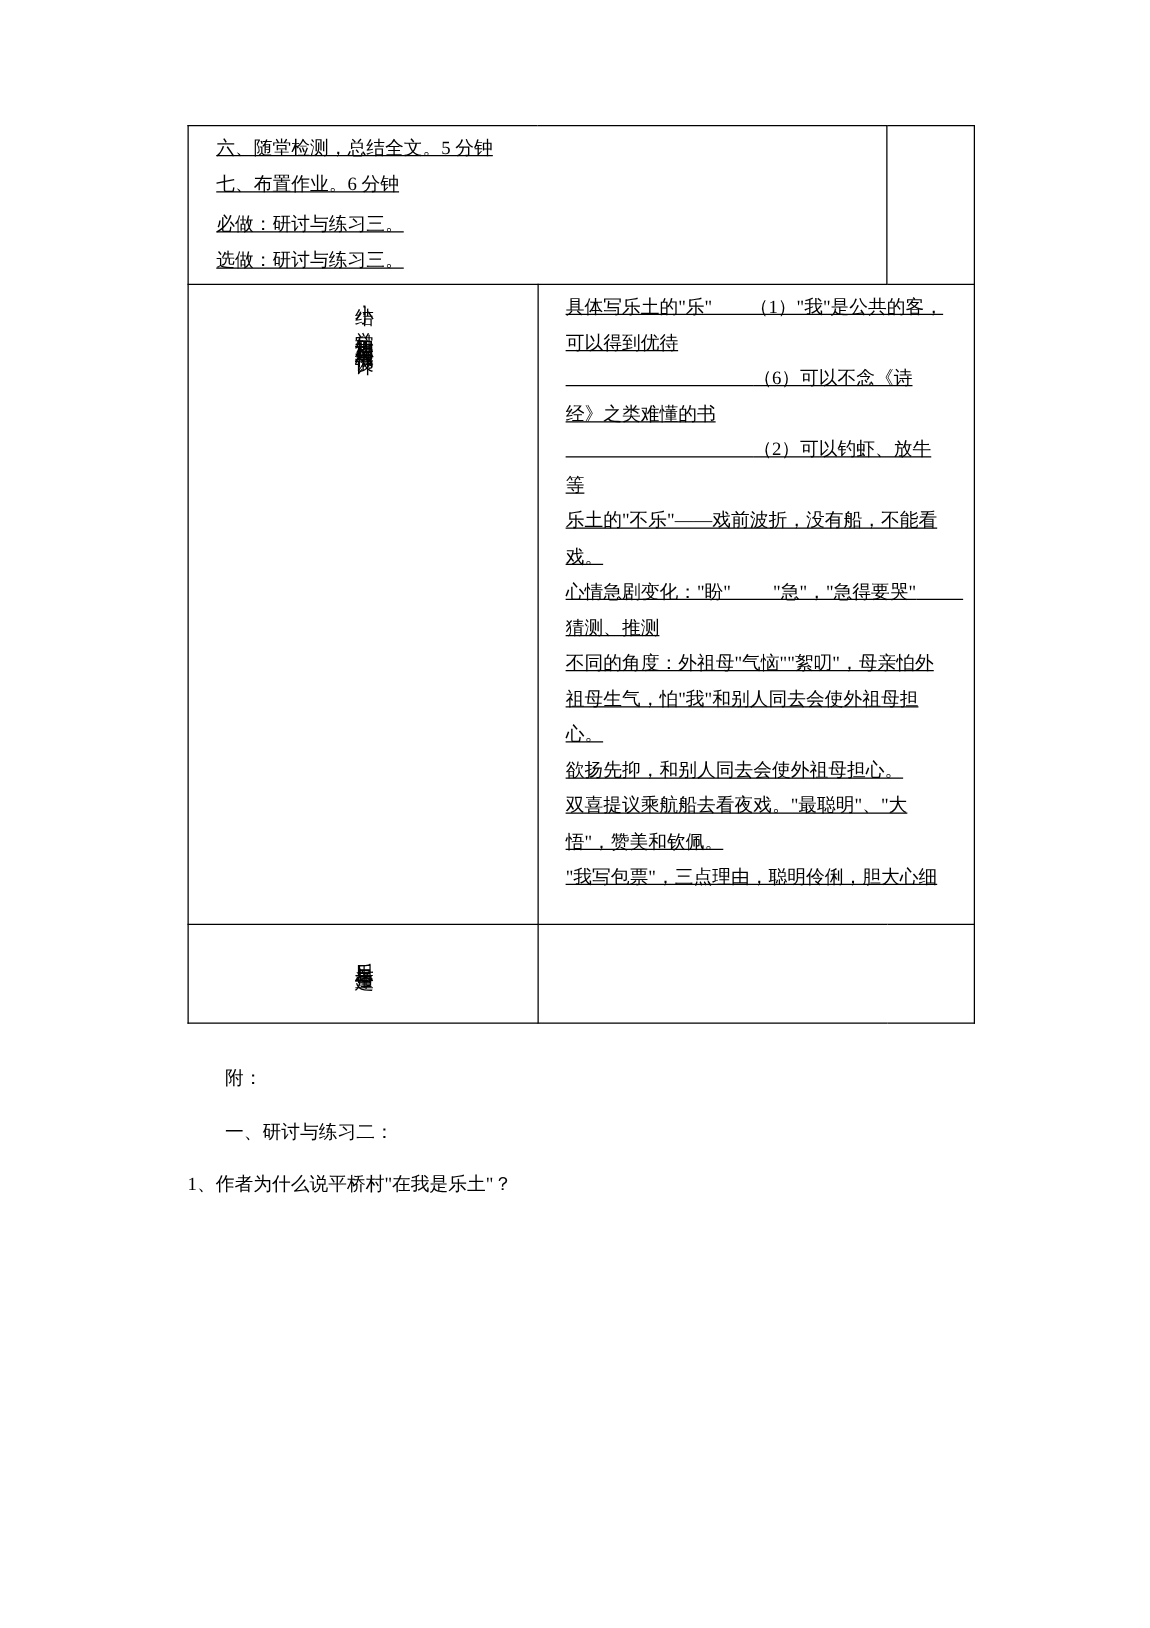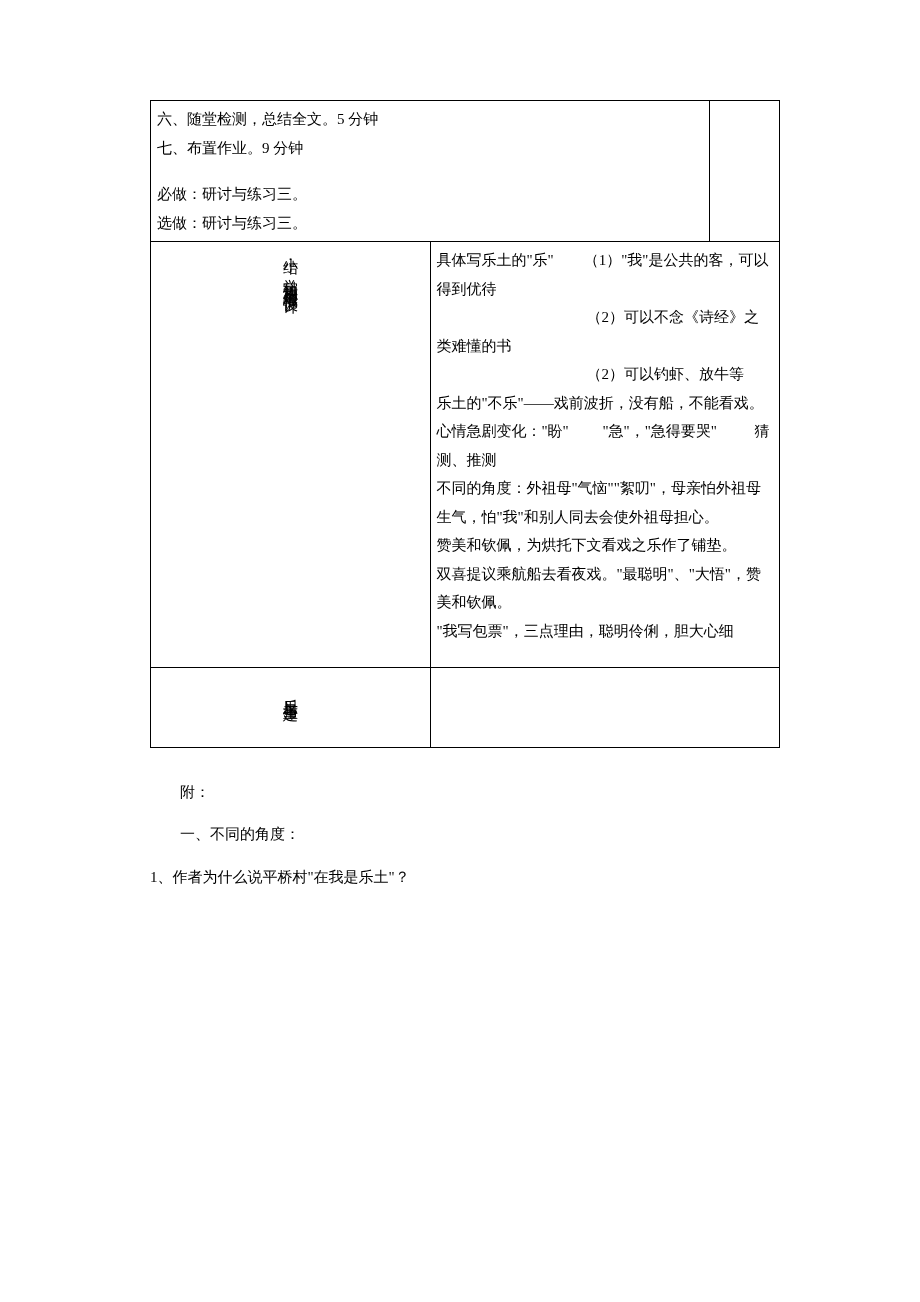--- a/index.html
+++ b/index.html
@@ -16,21 +16,22 @@
       padding: 100px 140px 60px 150px;
     }
     .lesson-table {
       border-collapse: collapse;
       width: 100%;
       table-layout: fixed;
     }
     .lesson-table td {
       border: 1px solid #000;
       vertical-align: top;
-      padding: 4px 6px;
+      padding: 4px 22px;
+      text-decoration: underline;
     }
     .col-label {
       width: 32px;
       text-align: center;
       padding: 12px 4px;
     }
     .col-content {
       padding: 4px 10px;
     }
     .col-right {
@@ -62,50 +63,50 @@
     }
   </style>
 </head>
 <body>
 
 <table class="lesson-table">
   <tbody>
       <tr>
     <td class="col-content top-section" colspan="2">
       <p class="para">六、随堂检测，总结全文。5 分钟</p>
-      <p class="para">七、布置作业。9 分钟</p>
-      <p class="para" style="margin-top:18px;">必做：研讨与练习三。</p>
+      <p class="para">七、布置作业。6 分钟</p>
+      <p class="para" style="margin-top:4px;">必做：研讨与练习三。</p>
       <p class="para">选做：研讨与练习三。</p>
     </td>
     <td class="col-right"></td>
   </tr>
   <tr>
     <td class="col-label">
       <span class="vertical-label">小结：学科知识构建与板书设计</span>
     </td>
     <td class="col-content" colspan="2">
       <p class="para">具体写乐土的"乐"        （1）"我"是公共的客，可以得到优待</p>
-      <p class="para">                                        （2）可以不念《诗经》之类难懂的书</p>
+      <p class="para">                                        （6）可以不念《诗经》之类难懂的书</p>
       <p class="para">                                        （2）可以钓虾、放牛等</p>
       <p class="para">乐土的"不乐"——戏前波折，没有船，不能看戏。</p>
       <p class="para">心情急剧变化："盼"         "急"，"急得要哭"          猜测、推测</p>
       <p class="para">不同的角度：外祖母"气恼""絮叨"，母亲怕外祖母生气，怕"我"和别人同去会使外祖母担心。</p>
-      <p class="para">赞美和钦佩，为烘托下文看戏之乐作了铺垫。</p>
+      <p class="para">欲扬先抑，和别人同去会使外祖母担心。</p>
       <p class="para">双喜提议乘航船去看夜戏。"最聪明"、"大悟"，赞美和钦佩。</p>
       <p class="para" style="padding-bottom:18px;">"我写包票"，三点理由，聪明伶俐，胆大心细</p>
     </td>
   </tr>
   <tr>
     <td class="col-label" style="padding-top:10px;padding-bottom:40px;">
       <span class="vertical-label">反思与重建</span>
     </td>
     <td class="col-content" colspan="2">
       <span></span>
     </td>
   </tr>
 </tbody>
   </table>
 
 <div class="appendix">
   <p class="first">附：</p>
-  <p class="first">一、不同的角度：</p>
+  <p class="first">一、研讨与练习二：</p>
   <p>1、作者为什么说平桥村"在我是乐土"？</p>
 </div>
 
 </body></html>

